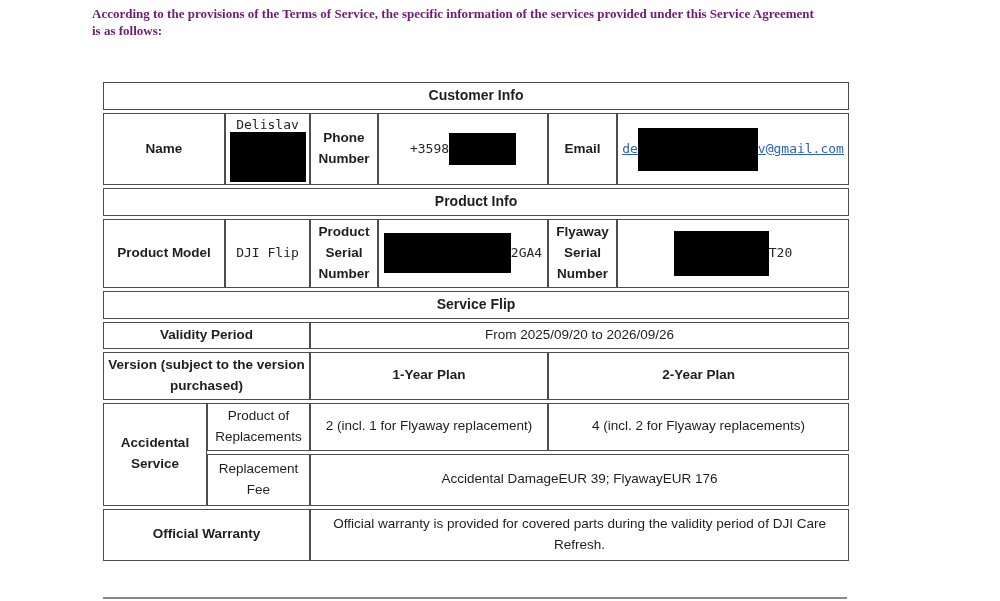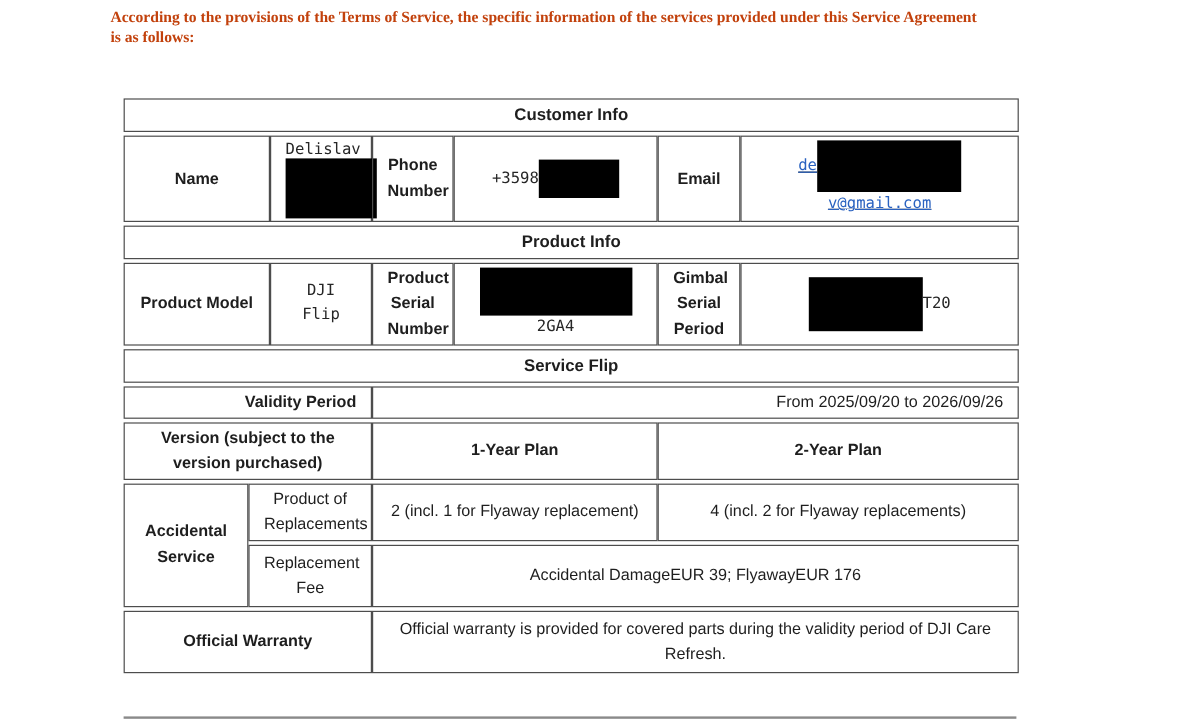--- a/index.html
+++ b/index.html
@@ -12,41 +12,41 @@
   html,body{width:1000px;height:601px;background:#ffffff;overflow:hidden;}
   body{font-family:"Liberation Sans",sans-serif;color:var(--text);}
 
   .intro{
     margin:5px 0 0 92px;
     width:722px;
     font-family:"Liberation Serif",serif;
     font-weight:bold;
     font-size:13px;
     line-height:17px;
-    color:#c2410c;
+    color:#701a75;
   }
 
   table.agreement{
     margin:40px 0 0 103px;
     width:746px;
     table-layout:fixed;
     border-collapse:separate;
     border-spacing:0 3px;
     font-size:13.5px;
   }
   table.agreement td{
     border:1px solid var(--border);
     vertical-align:middle;
     text-align:center;
-    padding:2px 12px;
+    padding:2px 0;
     line-height:1.55;
   }
   td.sec{height:28px;font-weight:bold;font-size:14px;}
   tr.r-data td{height:68px;margin-left:20px;}
-  tr.r-validity td{height:14px;text-align:right;}
+  tr.r-validity td{height:14px;}
   tr.r-version td{height:38px;}
   tr.r-repl td{height:48px;}
   tr.r-fee td{height:52px;}
   tr.r-warranty td{height:52px;}
 
   td.lbl{font-weight:bold;}
   td.plain{font-weight:normal;}
   td.mono{font-family:"DejaVu Sans Mono",monospace;font-size:13px;color:#262626;}
   td.version-cell{padding:0 16px;margin-left:16px;}
 
@@ -107,21 +107,21 @@
 
   <tr>
     <td colspan="7" class="sec">Product Info</td>
   </tr>
 
   <tr class="r-data">
     <td colspan="2" class="lbl">Product Model</td>
     <td class="mono">DJI Flip</td>
     <td class="lbl">Product Serial Number</td>
     <td class="mono serial-cell"><span class="redact rd-serial"></span><span>2GA4</span></td>
-    <td class="lbl">Gimbal Serial Period</td>
+    <td class="lbl">Flyaway Serial Number</td>
     <td class="mono"><span class="redact rd-gimbal"></span><span>T20</span></td>
   </tr>
 
   <tr>
     <td colspan="7" class="sec">Service Flip</td>
   </tr>
 
   <tr class="r-validity">
     <td colspan="3" class="lbl">Validity Period</td>
     <td colspan="4" class="plain">From 2025/09/20 to 2026/09/26</td>

